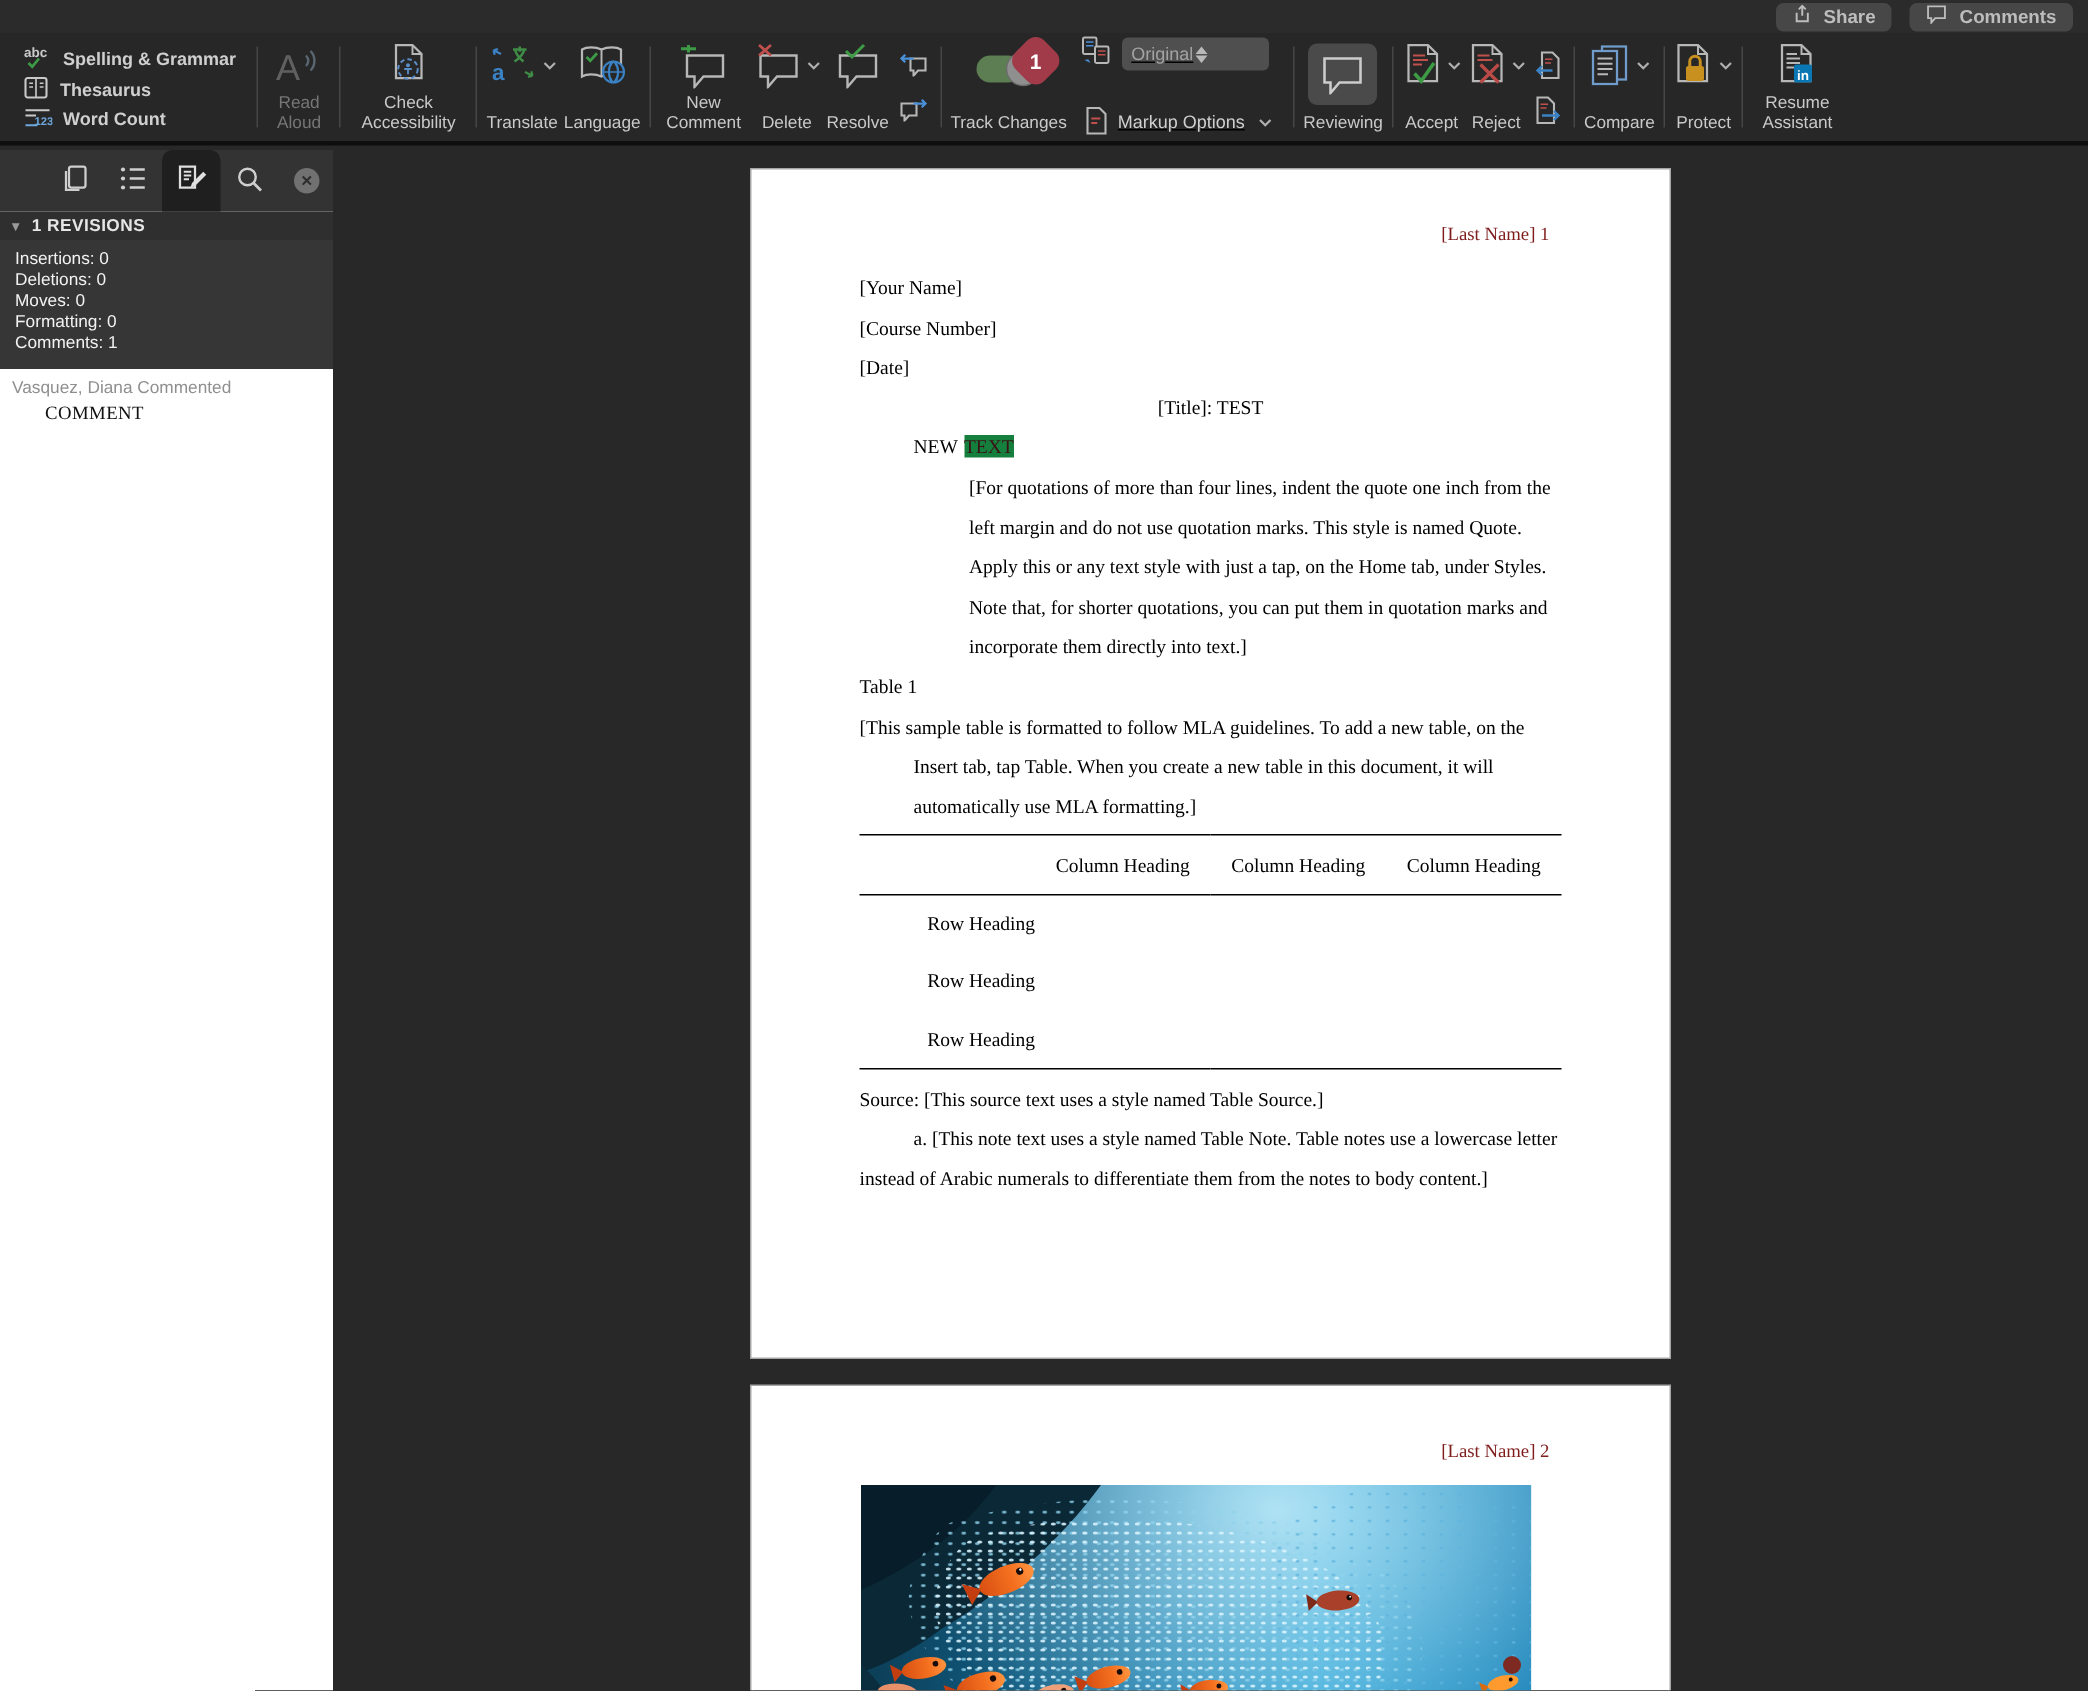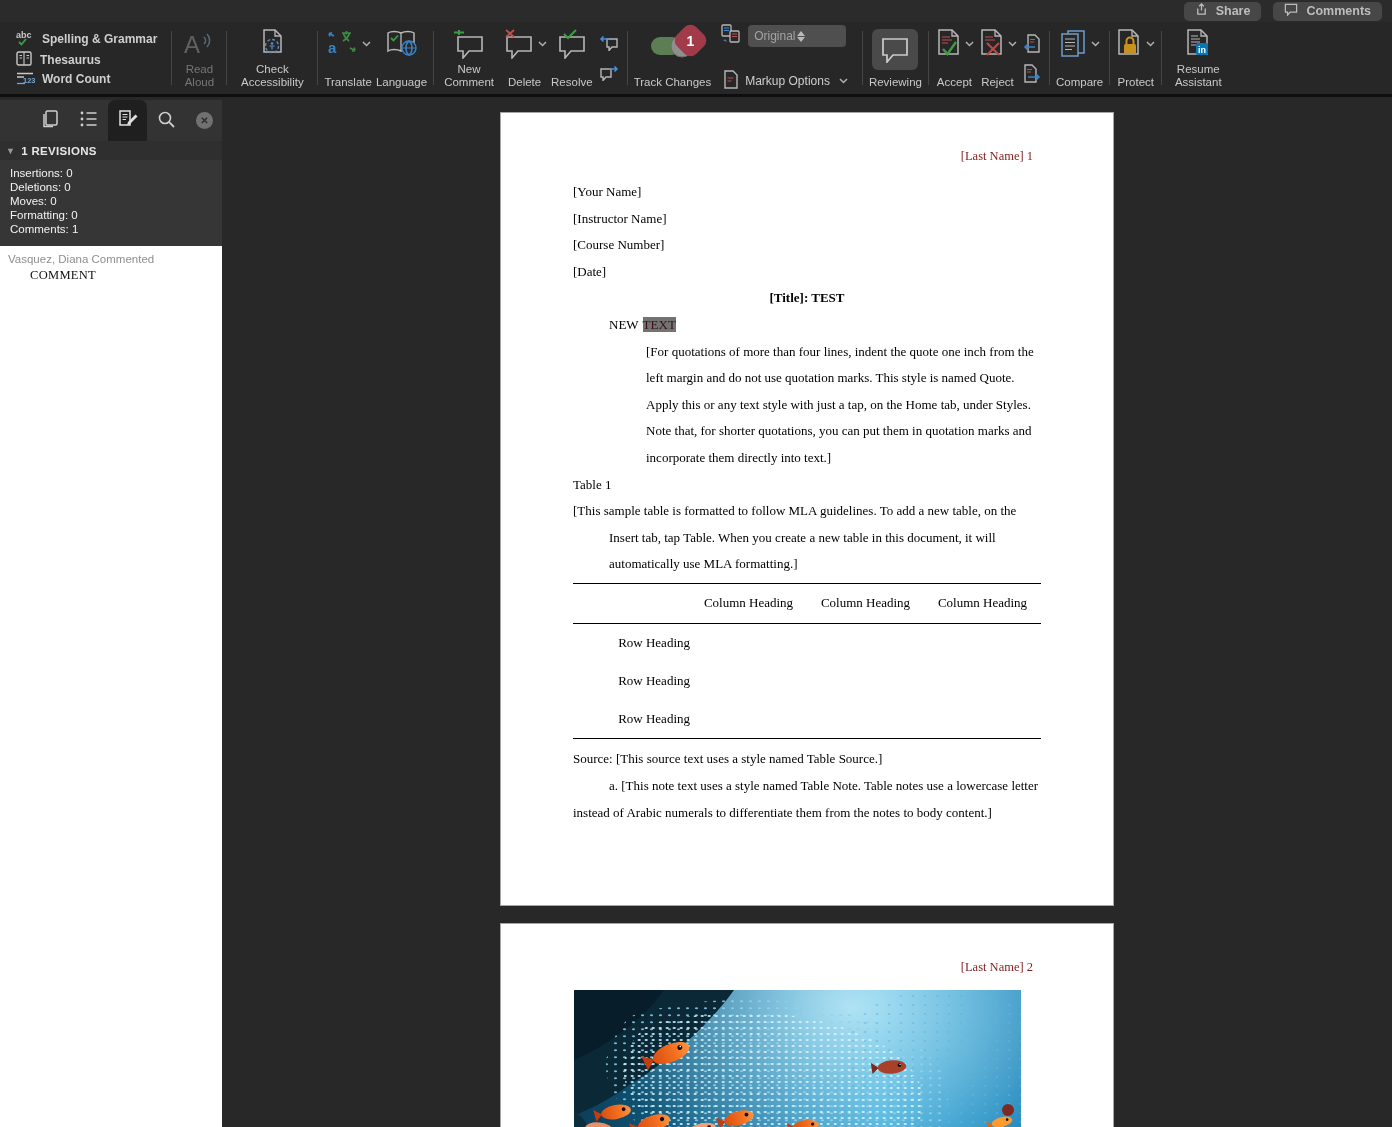--- a/index.html
+++ b/index.html
@@ -65,23 +65,23 @@
 
   
   .canvas { position:absolute; left:222px; top:100px; right:0; bottom:0; background:#282828; overflow:hidden; }
   .page { position:absolute; width:612px; background:#ffffff; box-shadow:0 0 0 1px #a6a6a6;
           font-family:"Liberation Serif", serif; font-size:13px; color:#000; }
   .p1 { left:279px; top:13px; height:792px; }
   .p2 { left:279px; top:824px; height:792px; }
   .pghead { position:absolute; top:36px; right:80px; color:#7f1d1d; font-size:12.5px; }
   .content { position:absolute; left:72px; top:66px; width:468px; line-height:26.6px; }
   .line { white-space:nowrap; }
-  .titleLine { text-align:center;font-weight:bold; }
+  .titleLine { text-align:center; }
   .newText { text-indent:36px; }
-  .hl { background:#737373; color:#3a1216; margin-left:4px; }
+  .hl { background:#15803d; color:#3a1216; margin-left:4px; }
   .quote { margin-left:73px; width:398px; }
   .caption { width:466px; padding-left:36px; text-indent:-36px; }
   .mlaTable { width:468px; border-collapse:collapse; margin-top:5px; border-top:1.5px solid #000;
               border-bottom:1.5px solid #000; }
   .mlaTable thead tr { border-bottom:1.5px solid #000; }
   .mlaTable th { font-weight:normal; text-align:center; height:40px; width:117px; }
   .mlaTable th.stub { width:117px; }
   .mlaTable td { height:38.5px; padding-left:5px;text-align:right; }
   .srcLine { margin-top:7px; }
   .noteLine { text-indent:36px; }
@@ -240,21 +240,21 @@
             <rect x="2" y="3" width="30" height="18" rx="9" fill="#5c7e52"></rect>
             <circle cx="33" cy="12" r="11" fill="#8f8f8f" stroke="#6c6c6c" stroke-width="1"></circle>
           </svg>
         <span class="badge">
             <span>1</span>
           </span>
       </span>
       <span class="blabel">Track Changes</span>
     </button>
 
-    <div class="rgroup" style="justify-content:center; gap:21px; align-items:flex-start;">
+    <div class="rgroup" style="justify-content:center; gap:21px; align-items:flex-start;text-decoration:underline;">
       <div style="display:flex; align-items:center; gap:7px;">
         <span><svg width="20" height="20" viewBox="0 0 20 20">
               <rect x="1" y="1" width="9" height="11" rx="1" fill="none" stroke="#b7b7b7" stroke-width="1.3"></rect>
               <path d="M3 4h5M3 6.5h5" stroke="#4a90d9" stroke-width="1"></path>
               <rect x="9" y="7" width="9" height="11" rx="1" fill="#272727" stroke="#b7b7b7" stroke-width="1.3"></rect>
               <path d="M11 10h5M11 12.5h5" stroke="#c0504d" stroke-width="1"></path>
               <path d="M2 16l4 2-1.5-2.5" fill="#4a90d9"></path>
             </svg></span>
         <div class="selectbox">
           <span>Original</span>
@@ -433,21 +433,20 @@
       <div class="cText">COMMENT</div>
     </div>
   </div>
 
   <div class="canvas">
 
     <div class="page p1">
       <div class="pghead">[Last Name] 1</div>
       <div class="content">
         <div class="line">[Your Name]</div>
-        <div class="line">[Instructor Name]</div>
         <div class="line">[Course Number]</div>
         <div class="line">[Date]</div>
         <div class="titleLine">[Title]: TEST</div>
         <div class="newText"><span>NEW</span><span class="hl">TEXT</span></div>
         <div class="quote">[For quotations of more than four lines, indent the quote one inch from the left margin and do not use quotation marks. This style is named Quote. Apply this or any text style with just a tap, on the Home tab, under Styles. Note that, for shorter quotations, you can put them in quotation marks and incorporate them directly into text.]</div>
         <div class="line">Table 1</div>
         <div class="caption">[This sample table is formatted to follow MLA guidelines. To add a new table, on the Insert tab, tap Table. When you create a new table in this document, it will automatically use MLA formatting.]</div>
         <table class="mlaTable">
           <thead>
             <tr>

